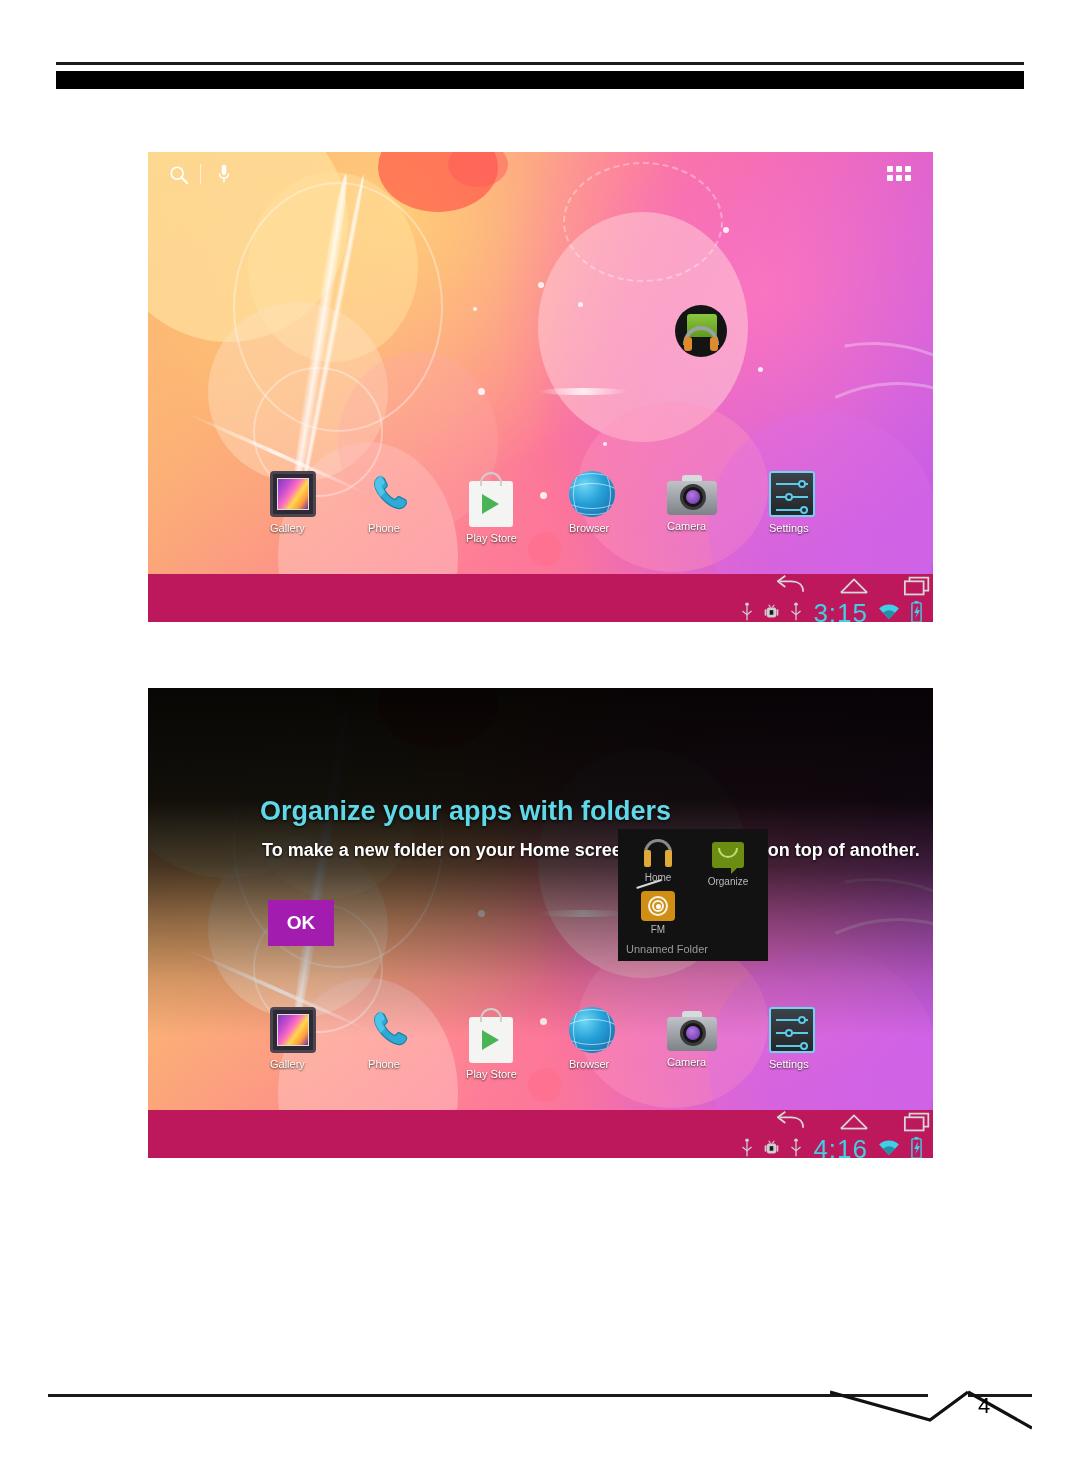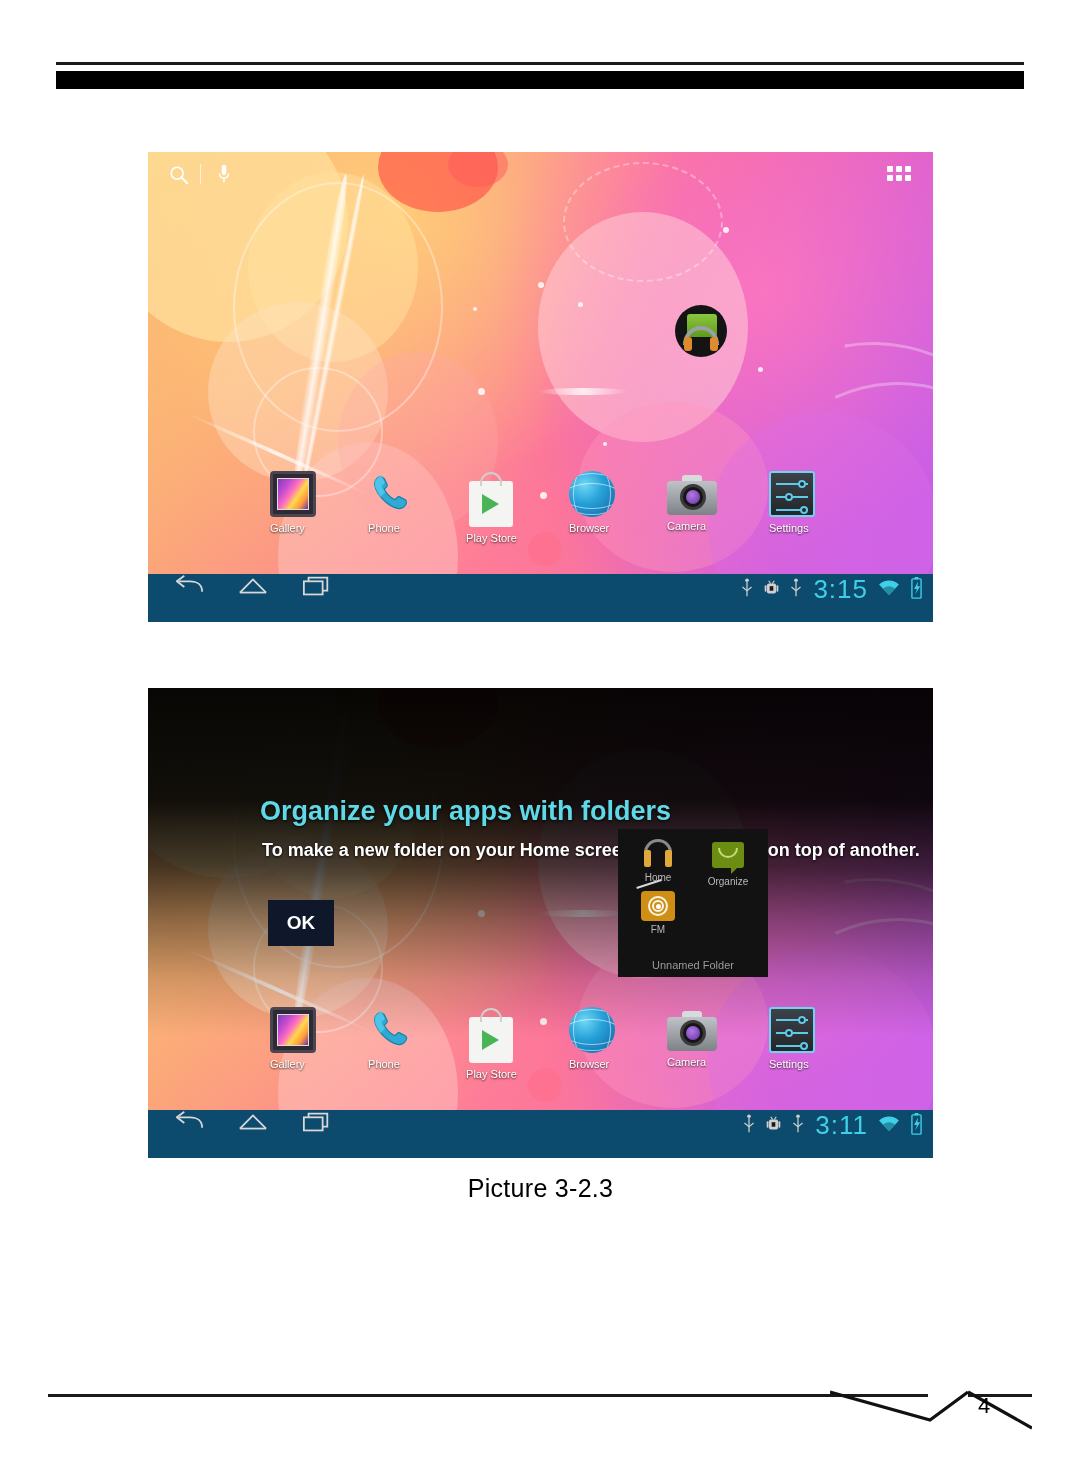--- a/index.html
+++ b/index.html
@@ -175,21 +175,21 @@
     border-radius: 50% 50% 0 0 / 100% 100% 0 0;
   }
   .widget-music .cup {
     position: absolute; top: 62%; width: 16%; height: 26%;
     background: #e08a2e; border-radius: 3px;
   }
 
   
   .navbar {
     position: absolute; left: 0; bottom: 0; width: 100%;
-    background: #0c4a6e; display: flex; align-items: flex-start;
+    background: #be185d; display: flex; align-items: flex-end; flex-direction: column;
   }
   .nav-left { display: flex; align-items: center; }
   .nav-btn { display: flex; align-items: center; justify-content: center; }
   .nav-right {
     margin-left: auto; display: flex; align-items: center; gap: 10px;
     padding-right: 10px;
   }
   .status-time {
     color: #3fd0e8; font-size: 26px; letter-spacing: 1px;
     font-family: "Liberation Sans", sans-serif;
@@ -211,21 +211,21 @@
   }
   .tut-sub {
     position: absolute;
     color: #ffffff; font-size: 18px; font-weight: bold;
     font-family: "Liberation Sans", sans-serif;
     text-shadow: 0 1px 3px rgba(0,0,0,.9);
     white-space: nowrap;
   }
   .tut-ok {
     position: absolute;
-    background: #0f172a; color: #ffffff;
+    background: #a21caf; color: #ffffff;
     font-size: 19px; font-weight: bold;
     display: flex; align-items: center; justify-content: center;
     font-family: "Liberation Sans", sans-serif;
     border: none; cursor: pointer;
   }
 
   
   .folder-popup {
     position: absolute;
     background: #121212;
@@ -235,21 +235,21 @@
     display: grid; grid-template-columns: repeat(2, 1fr);
     column-gap: 6px; row-gap: 4px;
   }
   .folder-app { text-align: center; }
   .folder-app .fa-icon { margin: 0 auto; position: relative; }
   .folder-app .fa-label {
     font-size: 10px; color: #b9b9b9; margin-top: 3px;
     font-family: "Liberation Sans", sans-serif;
   }
   .folder-name {
-    text-align: center; color: #9a9a9a; font-size: 11px; margin-top: 24px;
+    color: #9a9a9a; font-size: 11px; margin-top: 8px;
     font-family: "Liberation Sans", sans-serif;
   }
   
   .icn-music { width: 34px; height: 30px; position: relative; }
   .icn-music .hb {
     position: absolute; left: 3px; top: 0; width: 28px; height: 18px;
     border: 3px solid #8a8a8a; border-bottom: none;
     border-radius: 14px 14px 0 0;
   }
   .icn-music .ear {
@@ -689,39 +689,38 @@
             <rect x="13.5" y="8" width="2" height="7" rx="1" fill="#cfcfcf"></rect>
           </svg>
         </span>
         <span>
           <svg width="14" height="20" viewBox="0 0 14 22">
             <circle cx="7" cy="2.5" r="2" fill="#cfcfcf"></circle>
             <line x1="7" y1="4.5" x2="7" y2="20" stroke="#cfcfcf" stroke-width="1.4"></line>
             <path d="M2 10l5 4 5-4" fill="none" stroke="#cfcfcf" stroke-width="1.4"></path>
           </svg>
         </span>
-        <span class="status-time">3:11</span>
+        <span class="status-time">4:16</span>
         <span>
           <svg width="22" height="18" viewBox="0 0 24 20">
             <path d="M12 18 1 6a16 16 0 0 1 22 0z" fill="#3fd0e8"></path>
             <path d="M12 18 5.5 10.5a11 11 0 0 1 13 0z" fill="#0b5a6b" opacity=".55"></path>
           </svg>
         </span>
         <span>
           <svg width="13" height="22" viewBox="0 0 14 24">
             <rect x="2" y="2" width="10" height="21" rx="1" fill="none" stroke="#3fd0e8" stroke-width="1.5"></rect>
             <rect x="5" y="0" width="4" height="2.5" fill="#3fd0e8"></rect>
             <path d="M8.5 5 4.5 13h3l-2 6 5.5-9h-3z" fill="#3fd0e8"></path>
           </svg>
         </span>
       </div>
     </div>
   </div>
 
-  <div class="fig-caption" style="margin-top:16px;">Picture 3-2.3</div>
 </div>
 
 <div class="footer-rule" style="left:48px; width:880px;"></div>
 <div class="footer-rule" style="left:968px; width:64px;"></div>
 <div class="footer-v">
   <svg width="202" height="40" viewBox="0 0 202 40">
     <path d="M0 2 L100 30 L138 2" fill="none" stroke="#111" stroke-width="3.2" stroke-linejoin="miter"></path>
     <path d="M138 2 L202 38" fill="none" stroke="#111" stroke-width="3.2"></path>
   </svg>
 </div>

